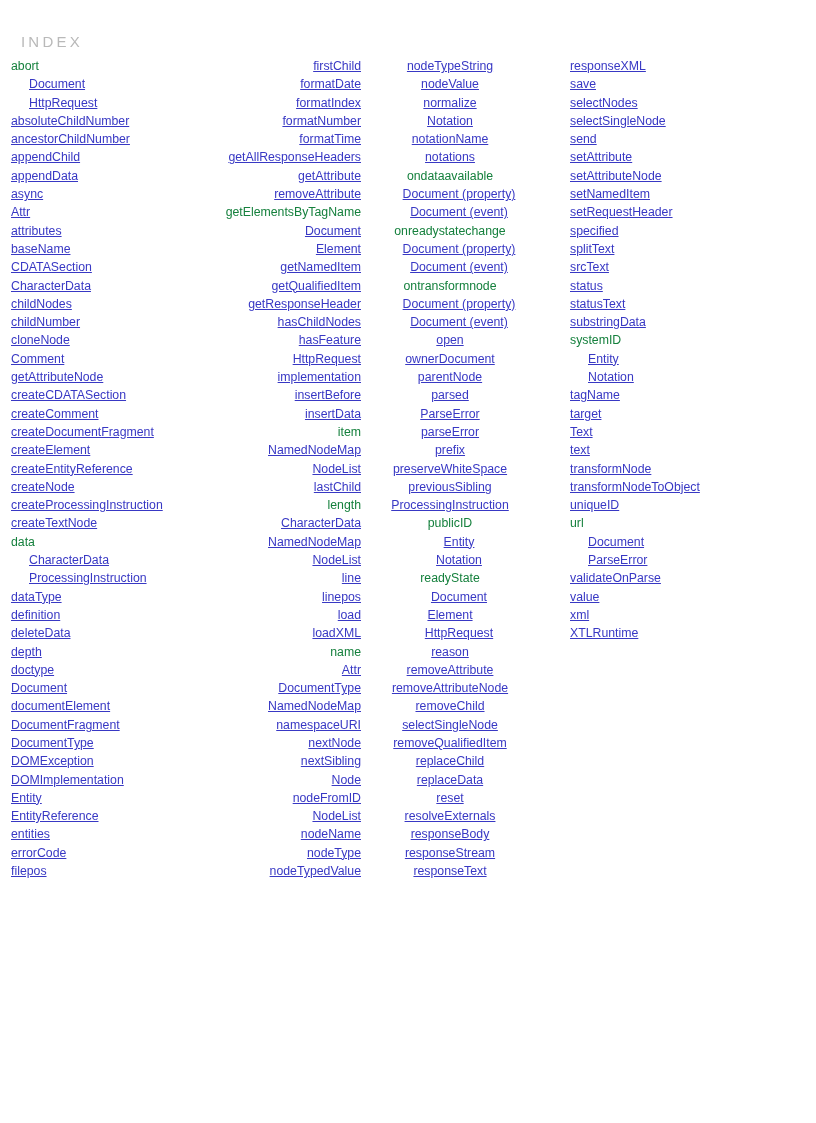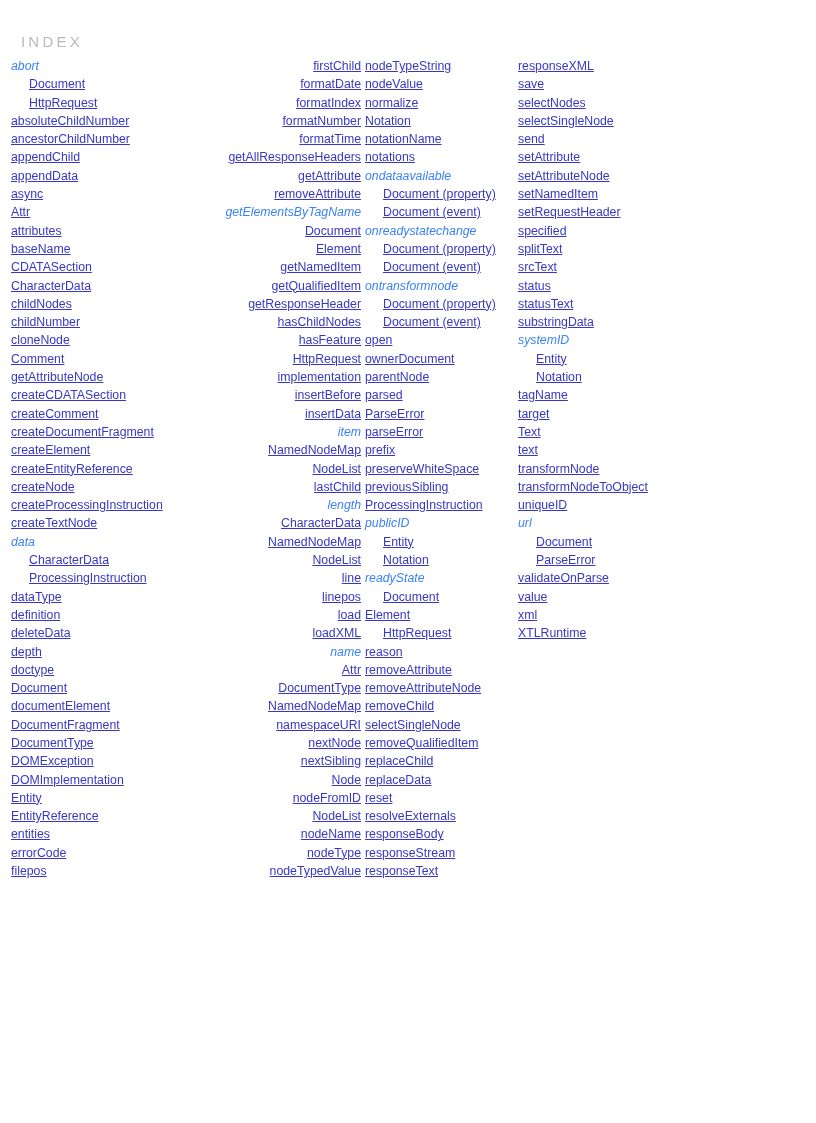--- a/index.html
+++ b/index.html
@@ -45,22 +45,22 @@
     left: 0;
     top: 57px;
     width: 816px;
   }
   .col {
     position: absolute;
     top: 0;
   }
   .col-0 { left: 11px;  width: 180px; }
   .col-1 { left: 195px; width: 166px; text-align: right; }
-  .col-2 { left: 365px; width: 170px; }
-  .col-3 { left: 518px; width: 200px; }
+  .col-2 { left: 365px; width: 170px; text-align: center; }
+  .col-3 { left: 570px; width: 200px; }
 
   .entry {
     display: block;
     height: 18.3px;
     line-height: 18.3px;
     font-size: 12.3px;
     white-space: nowrap;
     color: #000000;
   }
   .entry.sub {
@@ -71,23 +71,22 @@
   }
   
   .entry.link .txt {
     color: #3838c4;
     text-decoration: underline;
     text-underline-offset: 1px;
     cursor: pointer;
   }
   
   .entry.plain .txt {
-    color: #3b82f6;
+    color: #15803d;
     text-decoration: none;
-    font-style: italic;
   }
 </style>
 </head>
 <body>
 
 <div id="page">
 
   <div id="index-title">INDEX</div>
 
   <div id="columns">

